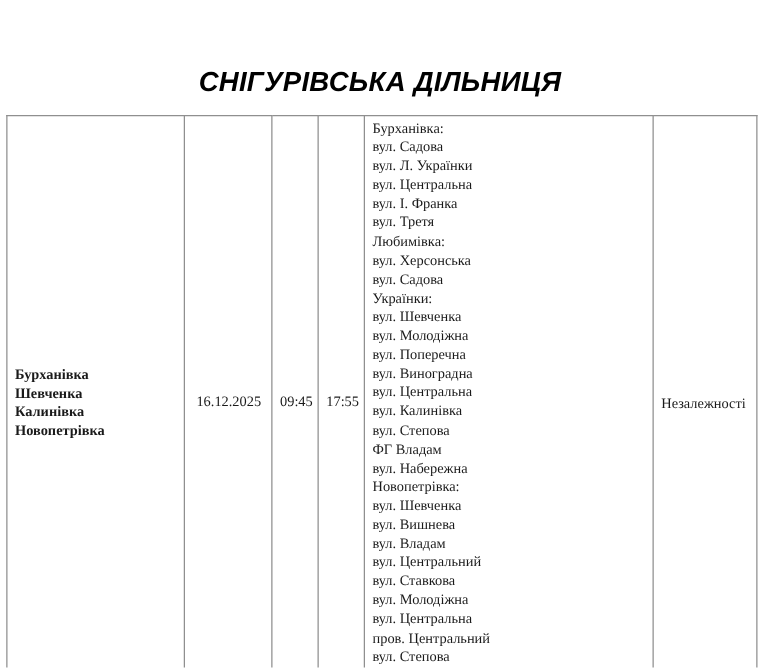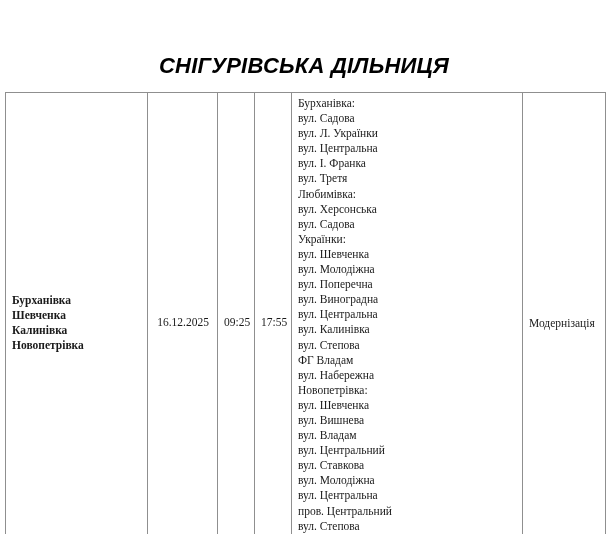--- a/index.html
+++ b/index.html
@@ -119,21 +119,21 @@
               <li>Шевченка</li>
               <li>Калинівка</li>
               <li>Новопетрівка</li>
             </ul>
           </div>
         </td>
         <td class="col-date cell-center">
           <div class="cell-pad">16.12.2025</div>
         </td>
         <td class="col-from cell-center">
-          <div class="cell-pad">09:25</div>
+          <div class="cell-pad">09:45</div>
         </td>
         <td class="col-to cell-center">
           <div class="cell-pad">17:55</div>
         </td>
         <td class="col-streets streets-cell">
           <ul class="street-list">
             <li class="village">Бурханівка:</li>
             <li>вул. Садова</li>
             <li>вул. Л. Українки</li>
             <li>вул. Центральна</li>
@@ -159,19 +159,19 @@
             <li>вул. Центральний</li>
             <li>вул. Ставкова</li>
             <li>вул. Молодіжна</li>
             <li>вул. Центральна</li>
             <li>пров. Центральний</li>
             <li>вул. Степова</li>
             <li>вул. Садова</li>
           </ul>
         </td>
         <td class="col-reason reason-cell">
-          <div class="reason-text">Модернізація</div>
+          <div class="reason-text">Незалежності</div>
         </td>
       </tr>
 
     </tbody>
   </table>
 </div>
 
 </body></html>

